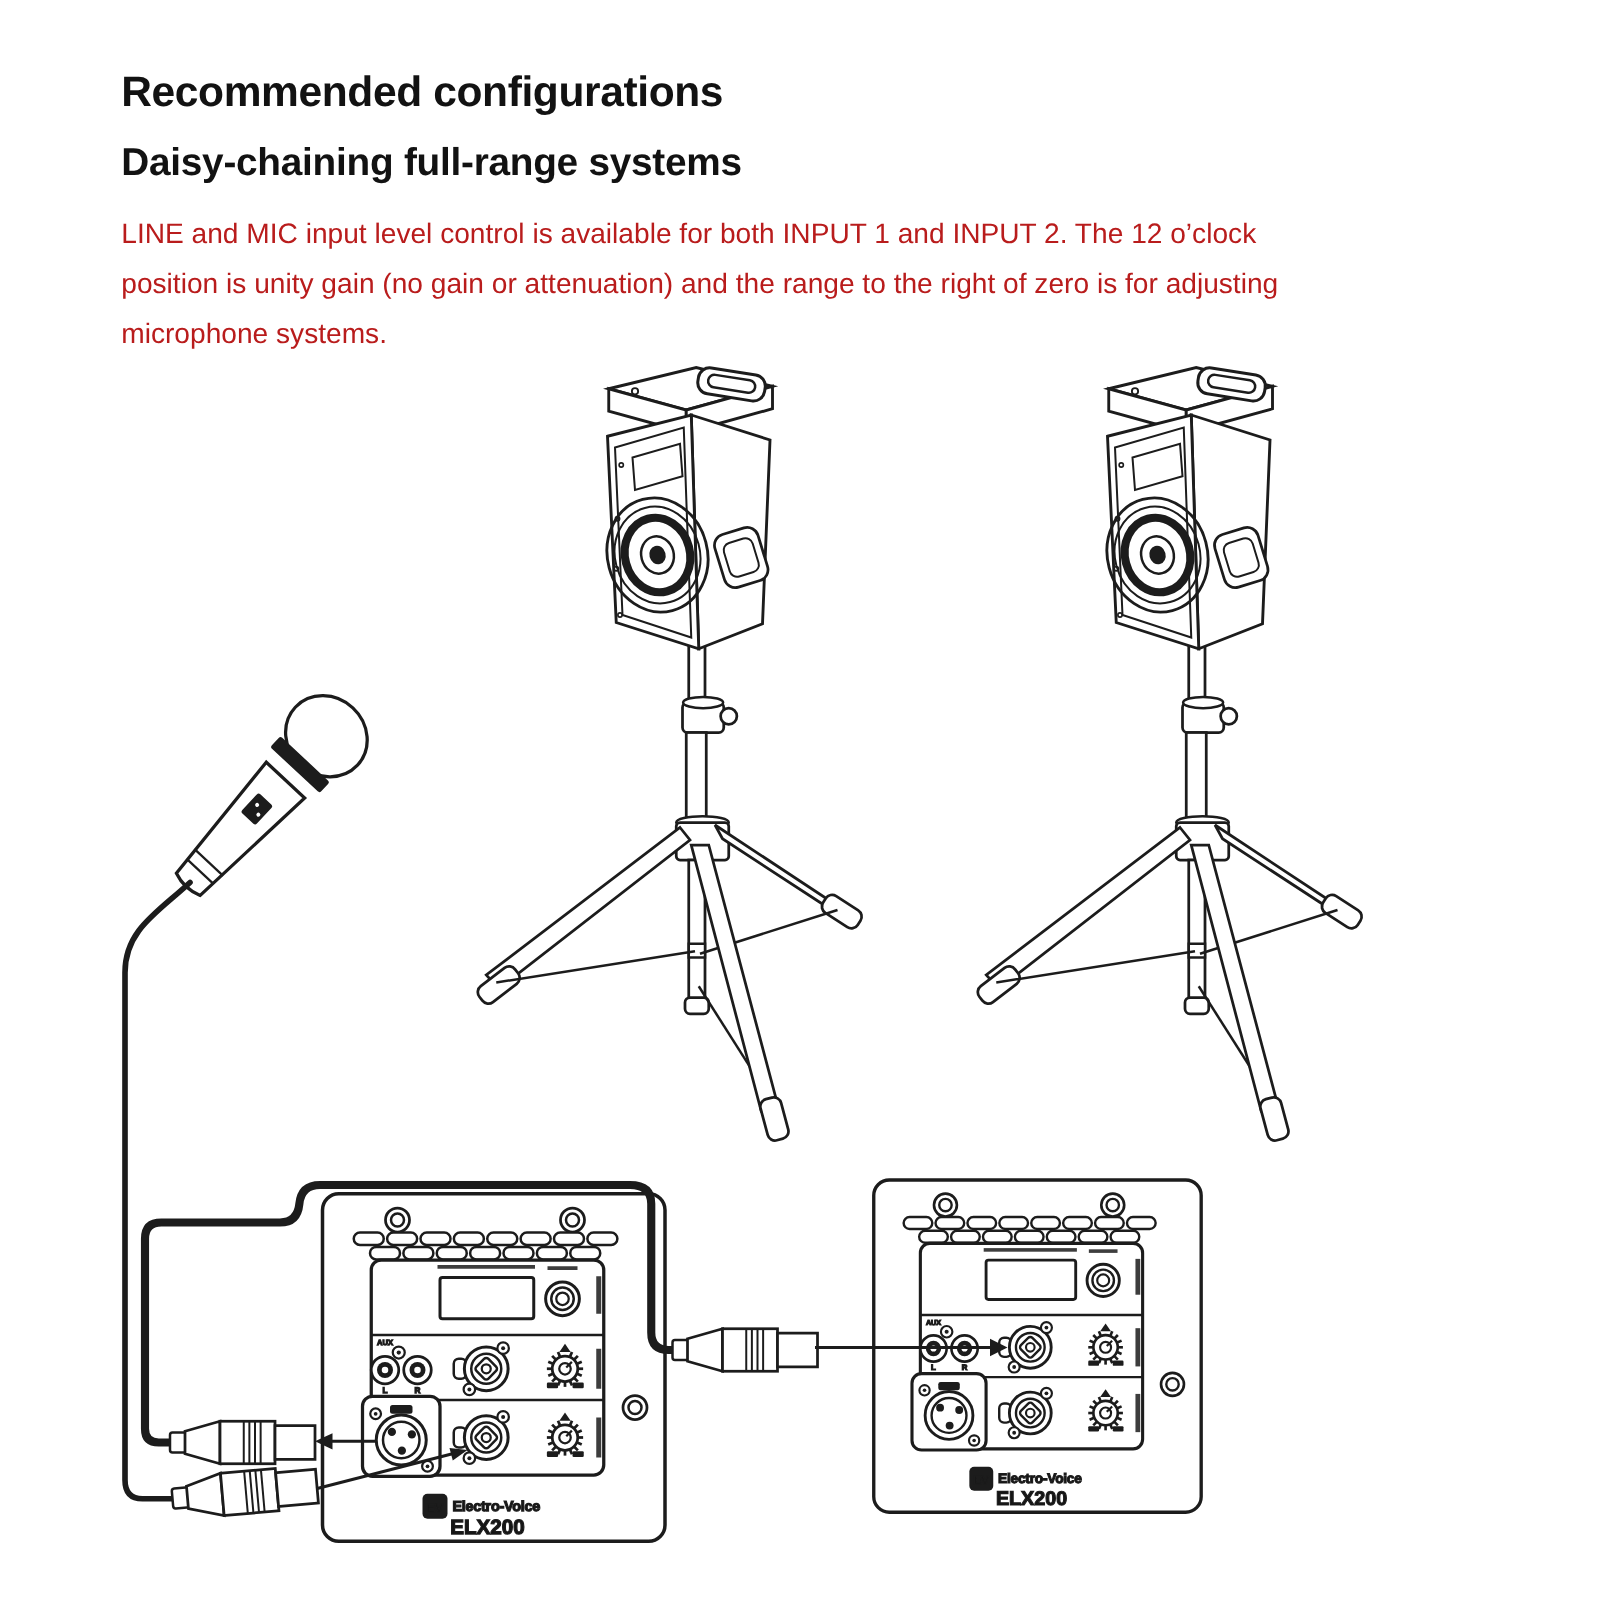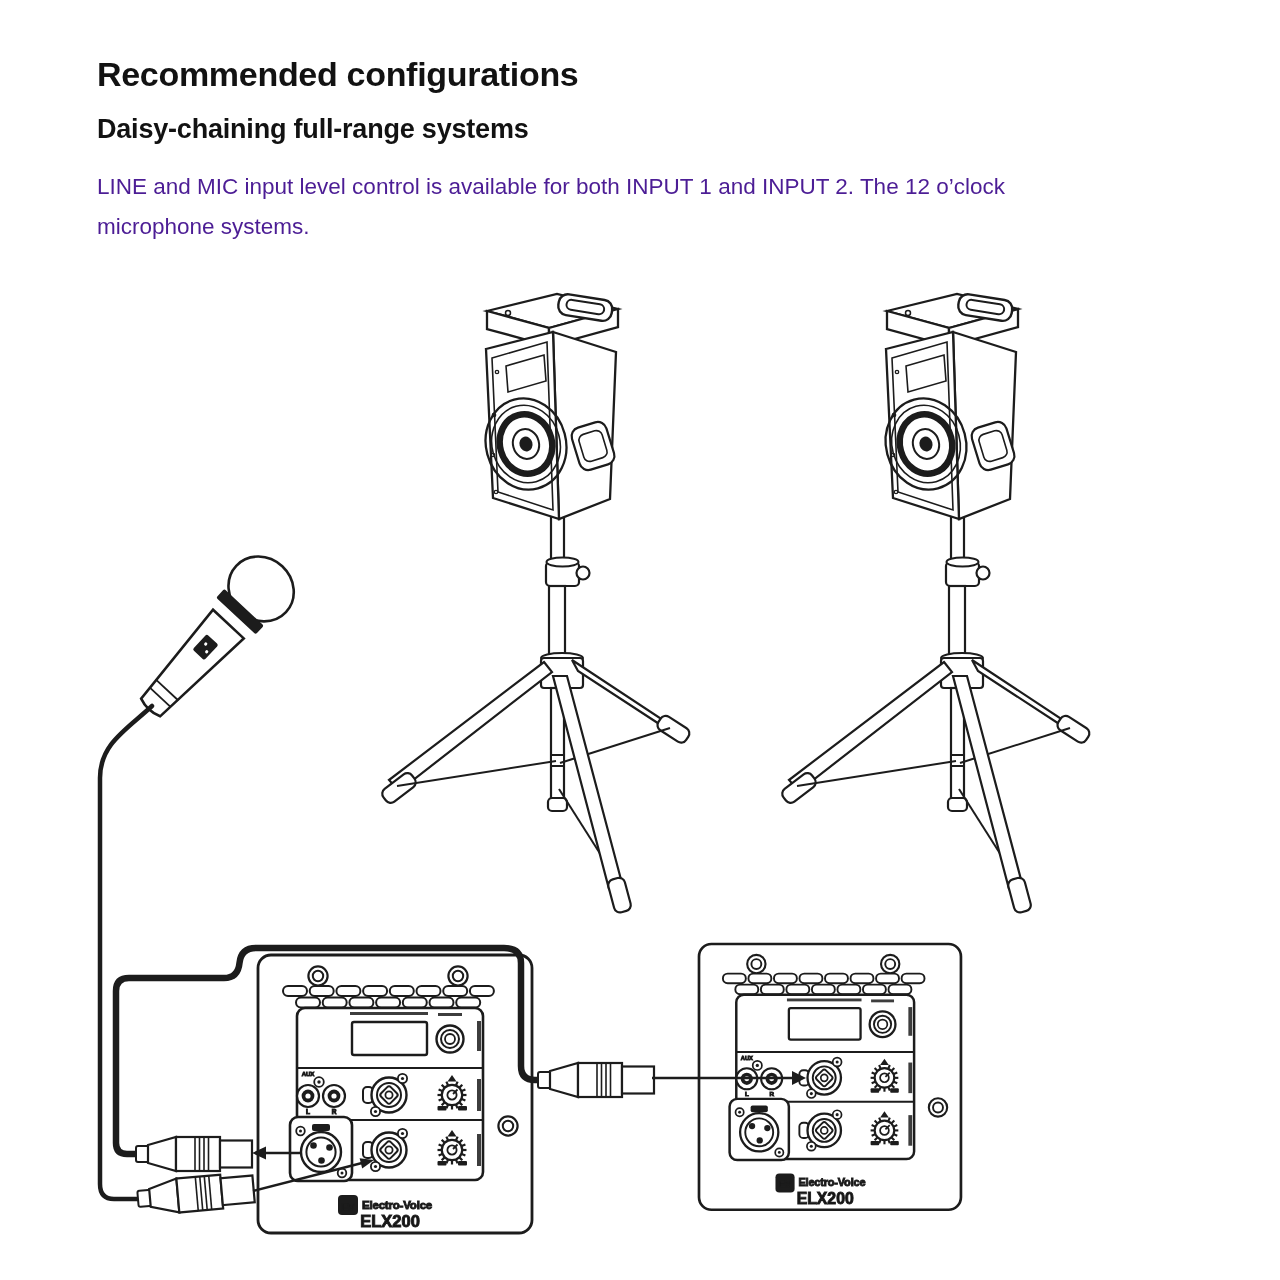--- a/index.html
+++ b/index.html
@@ -1,37 +1,38 @@
 <!DOCTYPE html>
 <html><head>
 <meta charset="utf-8">
 <style>
   html,body{margin:0;padding:0;background:#fff;}
   .page{position:relative;width:1280px;height:1280px;background:#fff;overflow:hidden;
         font-family:"Liberation Sans",sans-serif;color:#1c1c1c;}
   .page h1{position:absolute;left:97px;top:57px;margin:0;font-size:34px;line-height:34px;
            font-weight:700;letter-spacing:-0.3px;color:#121212;}
-  .page h2{position:absolute;left:97px;top:116px;margin:0;font-size:27px;line-height:27px;
+  .page h2{position:absolute;left:97px;top:116px;margin:0;font-size:31px;line-height:27px;
            font-weight:700;letter-spacing:-0.2px;color:#121212;}
   .bodytext{position:absolute;left:97px;top:167px;margin:0;font-size:22.5px;line-height:40px;
-            color:#4c1d95;width:1100px;}
+            color:#b91c1c;width:1100px;}
   .bodytext span{display:block;}
   svg.diagram{position:absolute;left:0;top:0;width:1280px;height:1280px;}
   svg .ink{stroke:#1c1c1c;}
   svg text{font-family:"Liberation Sans",sans-serif;fill:#141414;}
 </style>
 </head>
 <body>
 
 <div class="page">
 
   <h1>Recommended configurations</h1>
   <h2>Daisy-chaining full-range systems</h2>
   <p class="bodytext">
     <span>LINE and MIC input level control is available for both INPUT 1 and INPUT 2. The 12 o’clock</span>
+    <span>position is unity gain (no gain or attenuation) and the range to the right of zero is for adjusting</span>
     <span>microphone systems.</span>
   </p>
 
   <svg class="diagram" viewBox="0 0 1280 1280">
     <defs>
 
       <g id="scr" class="ink" fill="#fff" stroke-width="2.2">
         <circle r="9.6"></circle>
           <circle r="5.2" stroke-width="2"></circle>
       </g>

